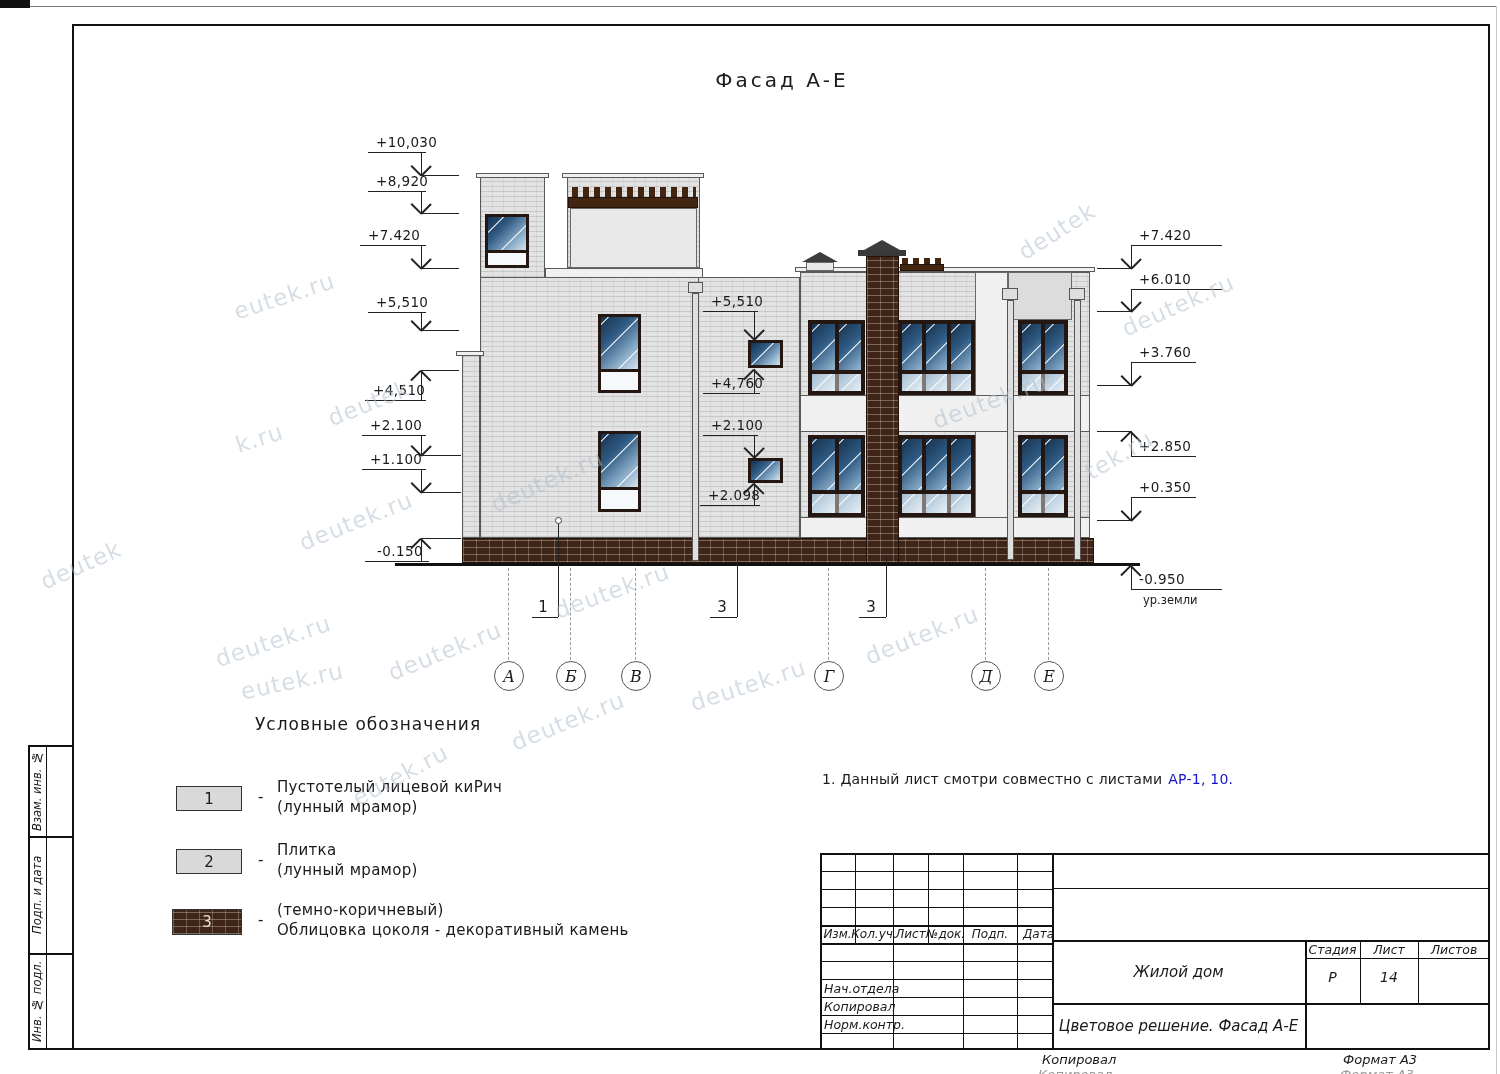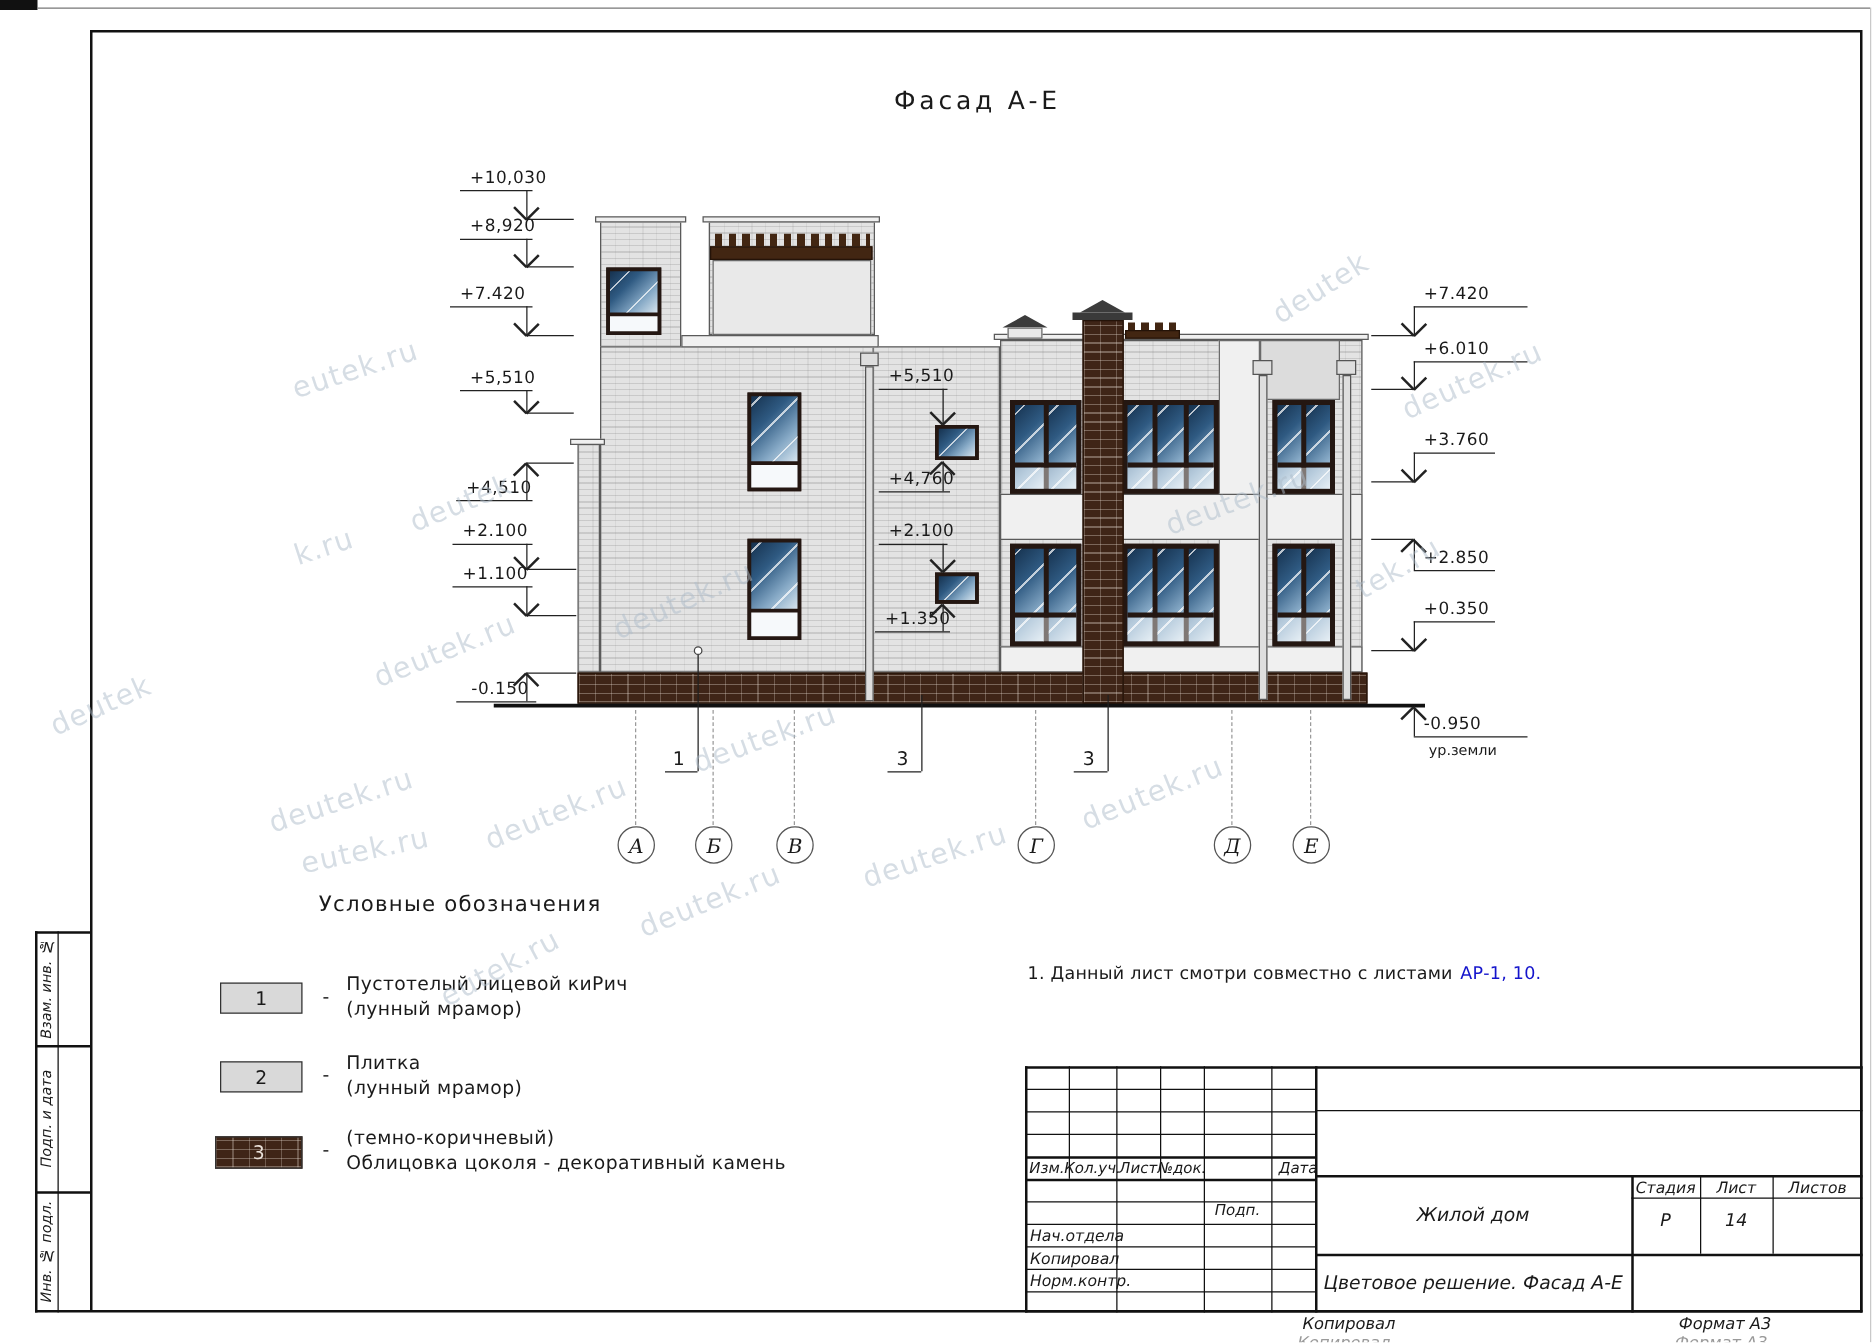--- a/index.html
+++ b/index.html
@@ -244,21 +244,21 @@
       <div class="elev-label" style="left: 703px; top: 375px; width: 57px; height: 16px; text-align: right; padding-left: 8px; padding-right: 6px; box-sizing: border-box;">+4,760</div>
       <div class="ln" style="left: 754px; top: 369px; width: 1.4px; height: 24px;"></div>
       <div class="ln" style="left: 754px; top: 369px; width: 14px; height: 1.6px; transform-origin: 0px 50%; transform: rotate(45deg);"></div>
       <div class="ln" style="left: 754px; top: 369px; width: 14px; height: 1.6px; transform-origin: 0px 50%; transform: rotate(135deg);"></div>
       <div class="ln" style="left: 703px; top: 435px; width: 55px; height: 1.4px;"></div>
       <div class="elev-label" style="left: 703px; top: 417px; width: 55px; height: 16px; text-align: right; padding-left: 8px; padding-right: 6px; box-sizing: border-box;">+2.100</div>
       <div class="ln" style="left: 754px; top: 435px; width: 1.4px; height: 22px;"></div>
       <div class="ln" style="left: 754px; top: 457px; width: 14px; height: 1.6px; transform-origin: 0px 50%; transform: rotate(-45deg);"></div>
       <div class="ln" style="left: 754px; top: 457px; width: 14px; height: 1.6px; transform-origin: 0px 50%; transform: rotate(-135deg);"></div>
       <div class="ln" style="left: 700px; top: 505px; width: 60px; height: 1.4px;"></div>
-      <div class="elev-label" style="left: 700px; top: 487px; width: 60px; height: 16px; text-align: right; padding-left: 8px; padding-right: 6px; box-sizing: border-box;">+1.350</div>
+      <div class="elev-label" style="left: 700px; top: 487px; width: 60px; height: 16px; text-align: right; padding-left: 8px; padding-right: 6px; box-sizing: border-box;">+2.098</div>
       <div class="ln" style="left: 754px; top: 483px; width: 1.4px; height: 22px;"></div>
       <div class="ln" style="left: 754px; top: 483px; width: 14px; height: 1.6px; transform-origin: 0px 50%; transform: rotate(45deg);"></div>
       <div class="ln" style="left: 754px; top: 483px; width: 14px; height: 1.6px; transform-origin: 0px 50%; transform: rotate(135deg);"></div>
       <div class="ln" style="left: 1131px; top: 245px; width: 91px; height: 1.4px;"></div>
       <div class="elev-label" style="left: 1131px; top: 227px; width: 91px; height: 16px; text-align: left; padding-left: 8px; padding-right: 6px; box-sizing: border-box;">+7.420</div>
       <div class="ln" style="left: 1131px; top: 245px; width: 1.4px; height: 23px;"></div>
       <div class="ln" style="left: 1131px; top: 268px; width: 14px; height: 1.6px; transform-origin: 0px 50%; transform: rotate(-45deg);"></div>
       <div class="ln" style="left: 1131px; top: 268px; width: 14px; height: 1.6px; transform-origin: 0px 50%; transform: rotate(-135deg);"></div>
       <div class="ln" style="left: 1097px; top: 268px; width: 34px; height: 1.2px;"></div>
       <div class="ln" style="left: 1131px; top: 289px; width: 91px; height: 1.4px;"></div>
@@ -379,21 +379,21 @@
     <div class="sline" style="left:820px;top:1033px;width:232px;height:1px;"></div>
 
     <div class="sline" style="left:1052px;top:888px;width:438px;height:1px;"></div>
     <div class="sline" style="left:1052px;top:940px;width:438px;height:2px;"></div>
     <div class="sline" style="left:1052px;top:1003px;width:438px;height:2px;"></div>
     <div class="sline" style="left:1305px;top:958px;width:185px;height:1px;"></div>
   <div class="stxt c" style="left: 820px; top: 925px; width: 35px; height: 18px; justify-content: center; font-size: 12px;">Изм.</div>
       <div class="stxt c" style="left: 855px; top: 925px; width: 38px; height: 18px; justify-content: center; font-size: 12px;">Кол.уч.</div>
       <div class="stxt c" style="left: 893px; top: 925px; width: 35px; height: 18px; justify-content: center; font-size: 12px;">Лист</div>
       <div class="stxt c" style="left: 928px; top: 925px; width: 35px; height: 18px; justify-content: center; font-size: 12px;">№док.</div>
-      <div class="stxt c" style="left: 963px; top: 959px; width: 54px; height: 18px; justify-content: center; font-size: 12px;">Подп.</div>
+      <div class="stxt c" style="left: 963px; top: 925px; width: 54px; height: 18px; justify-content: center; font-size: 12px;">Подп.</div>
       <div class="stxt c" style="left: 1017px; top: 925px; width: 43px; height: 18px; justify-content: center; font-size: 12px;">Дата</div>
       <div class="stxt" style="left: 824px; top: 979px; width: 68px; height: 18px;">Нач.отдела</div>
       <div class="stxt" style="left: 824px; top: 997px; width: 68px; height: 18px;">Копировал</div>
       <div class="stxt" style="left: 824px; top: 1015px; width: 68px; height: 18px;">Норм.контр.</div>
       <div class="stxt" style="left: 824px; top: 1071px; width: 68px; height: 18px;">Выполнил</div>
       <div class="stxt c" style="left: 1052px; top: 1003px; width: 253px; height: 45px; justify-content: center; font-size: 15px;">Цветовое решение. Фасад А-Е</div>
       <div class="stxt c" style="left: 1052px; top: 940px; width: 253px; height: 63px; justify-content: center; font-size: 15px;">Жилой дом</div>
       <div class="stxt c" style="left: 1305px; top: 940px; width: 55px; height: 18px; justify-content: center;">Стадия</div>
       <div class="stxt c" style="left: 1360px; top: 940px; width: 58px; height: 18px; justify-content: center;">Лист</div>
       <div class="stxt c" style="left: 1418px; top: 940px; width: 72px; height: 18px; justify-content: center; font-style: italic;">Листов</div>

